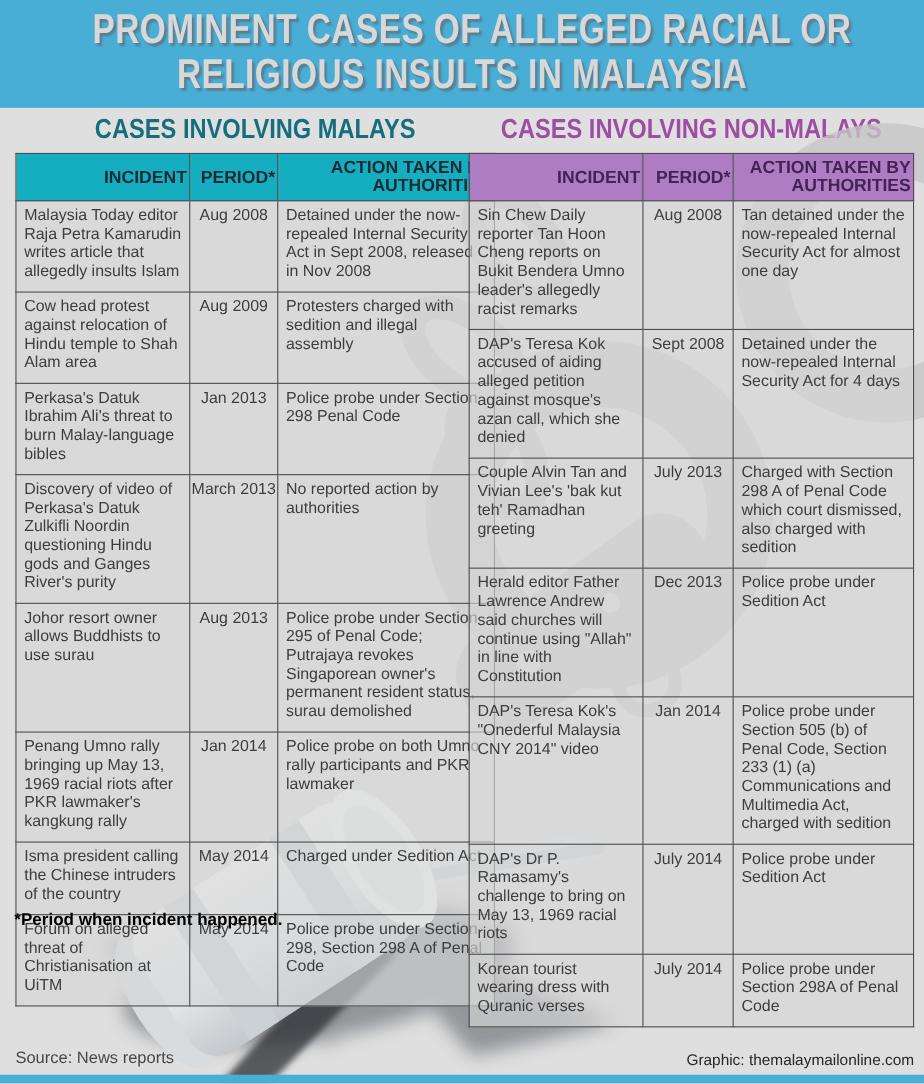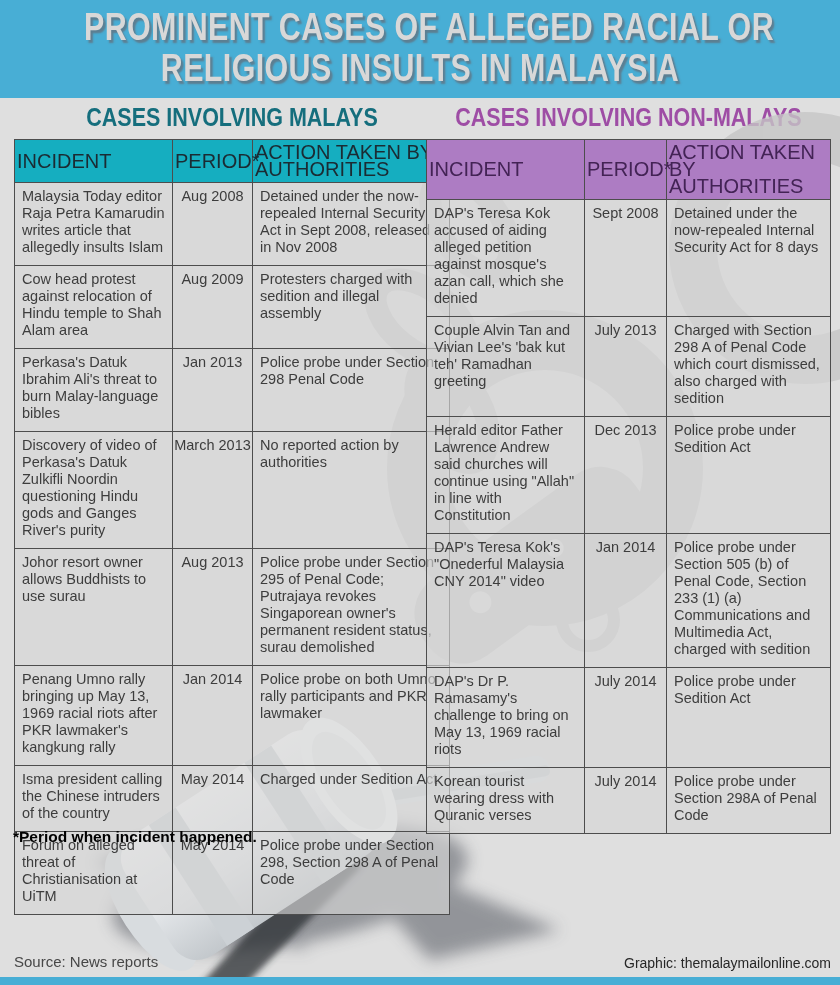--- a/index.html
+++ b/index.html
@@ -27,21 +27,21 @@
   .section-title{
     width:100%;text-align:center;font-weight:bold;font-size:25px;line-height:28px;
     transform:scaleX(.86);transform-origin:50% 50%;white-space:nowrap;
   }
   .section-title.malays{color:#156e7d;}
   .section-title.nonmalays{color:#9e4da5;}
   
   table{border-collapse:collapse;table-layout:fixed;width:100%;margin-top:8px;position:relative;z-index:3;}
   th,td{border:1.5px solid #4d4d4d;vertical-align:top;}
   th{
-    font-size:20px;line-height:17px;font-weight:normal;text-align:left;
+    font-size:16px;line-height:17px;font-weight:bold;text-align:right;
     vertical-align:middle;padding:4px 2px;
   }
   .left-table th{background:#15aec0;color:#1b2b33;}
   .right-table th{background:#ad7cc3;color:#432355;}
   td{
     font-size:14.5px;line-height:17px;color:#3d3d3d;
     padding:5px 6px 9px 7px;
     background:rgba(214,214,214,.65);
   }
   td.period{text-align:center;padding-left:0;padding-right:0;white-space:nowrap;}
@@ -195,23 +195,28 @@
         <col style="width:82px">
         <col>
       </colgroup>
     <tbody>
         <tr>
       <th>INCIDENT</th>
       <th>PERIOD*</th>
       <th>ACTION TAKEN BY AUTHORITIES</th>
     </tr>
     <tr>
+          <td>Sin Chew Daily reporter Tan Hoon Cheng reports on Bukit Bendera Umno leader's allegedly racist remarks</td>
+          <td class="period">Aug 2008</td>
+          <td>Tan detained under the now-repealed Internal Security Act for almost one day</td>
+        </tr>
+    <tr>
           <td>DAP's Teresa Kok accused of aiding alleged petition against mosque's azan call, which she denied</td>
           <td class="period">Sept 2008</td>
-          <td>Detained under the now-repealed Internal Security Act for 8 days</td>
+          <td>Detained under the now-repealed Internal Security Act for 4 days</td>
         </tr>
     <tr>
           <td>Couple Alvin Tan and Vivian Lee's 'bak kut teh' Ramadhan greeting</td>
           <td class="period">July 2013</td>
           <td>Charged with Section 298 A of Penal Code which court dismissed, also charged with sedition</td>
         </tr>
     <tr>
           <td>Herald editor Father Lawrence Andrew said churches will continue using "Allah" in line with Constitution</td>
           <td class="period">Dec 2013</td>
           <td>Police probe under Sedition Act</td>

